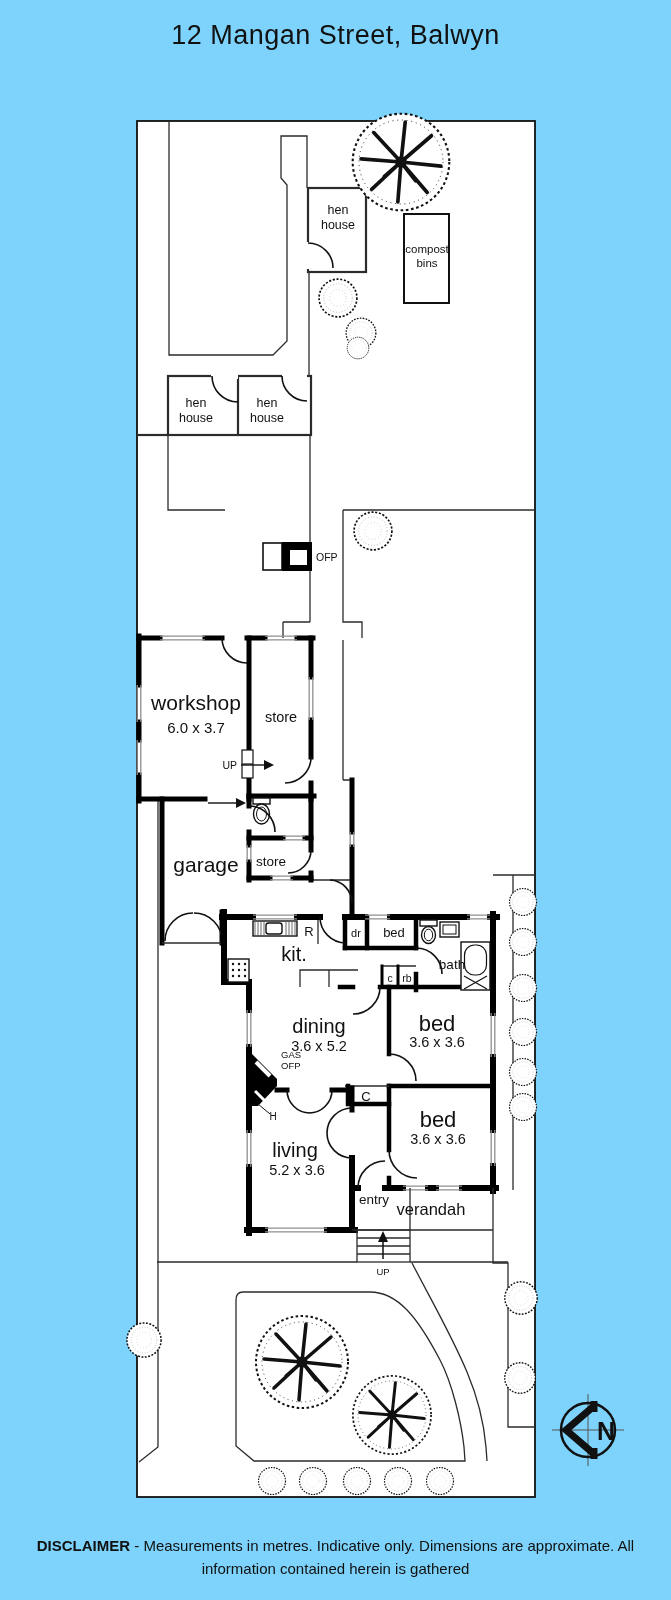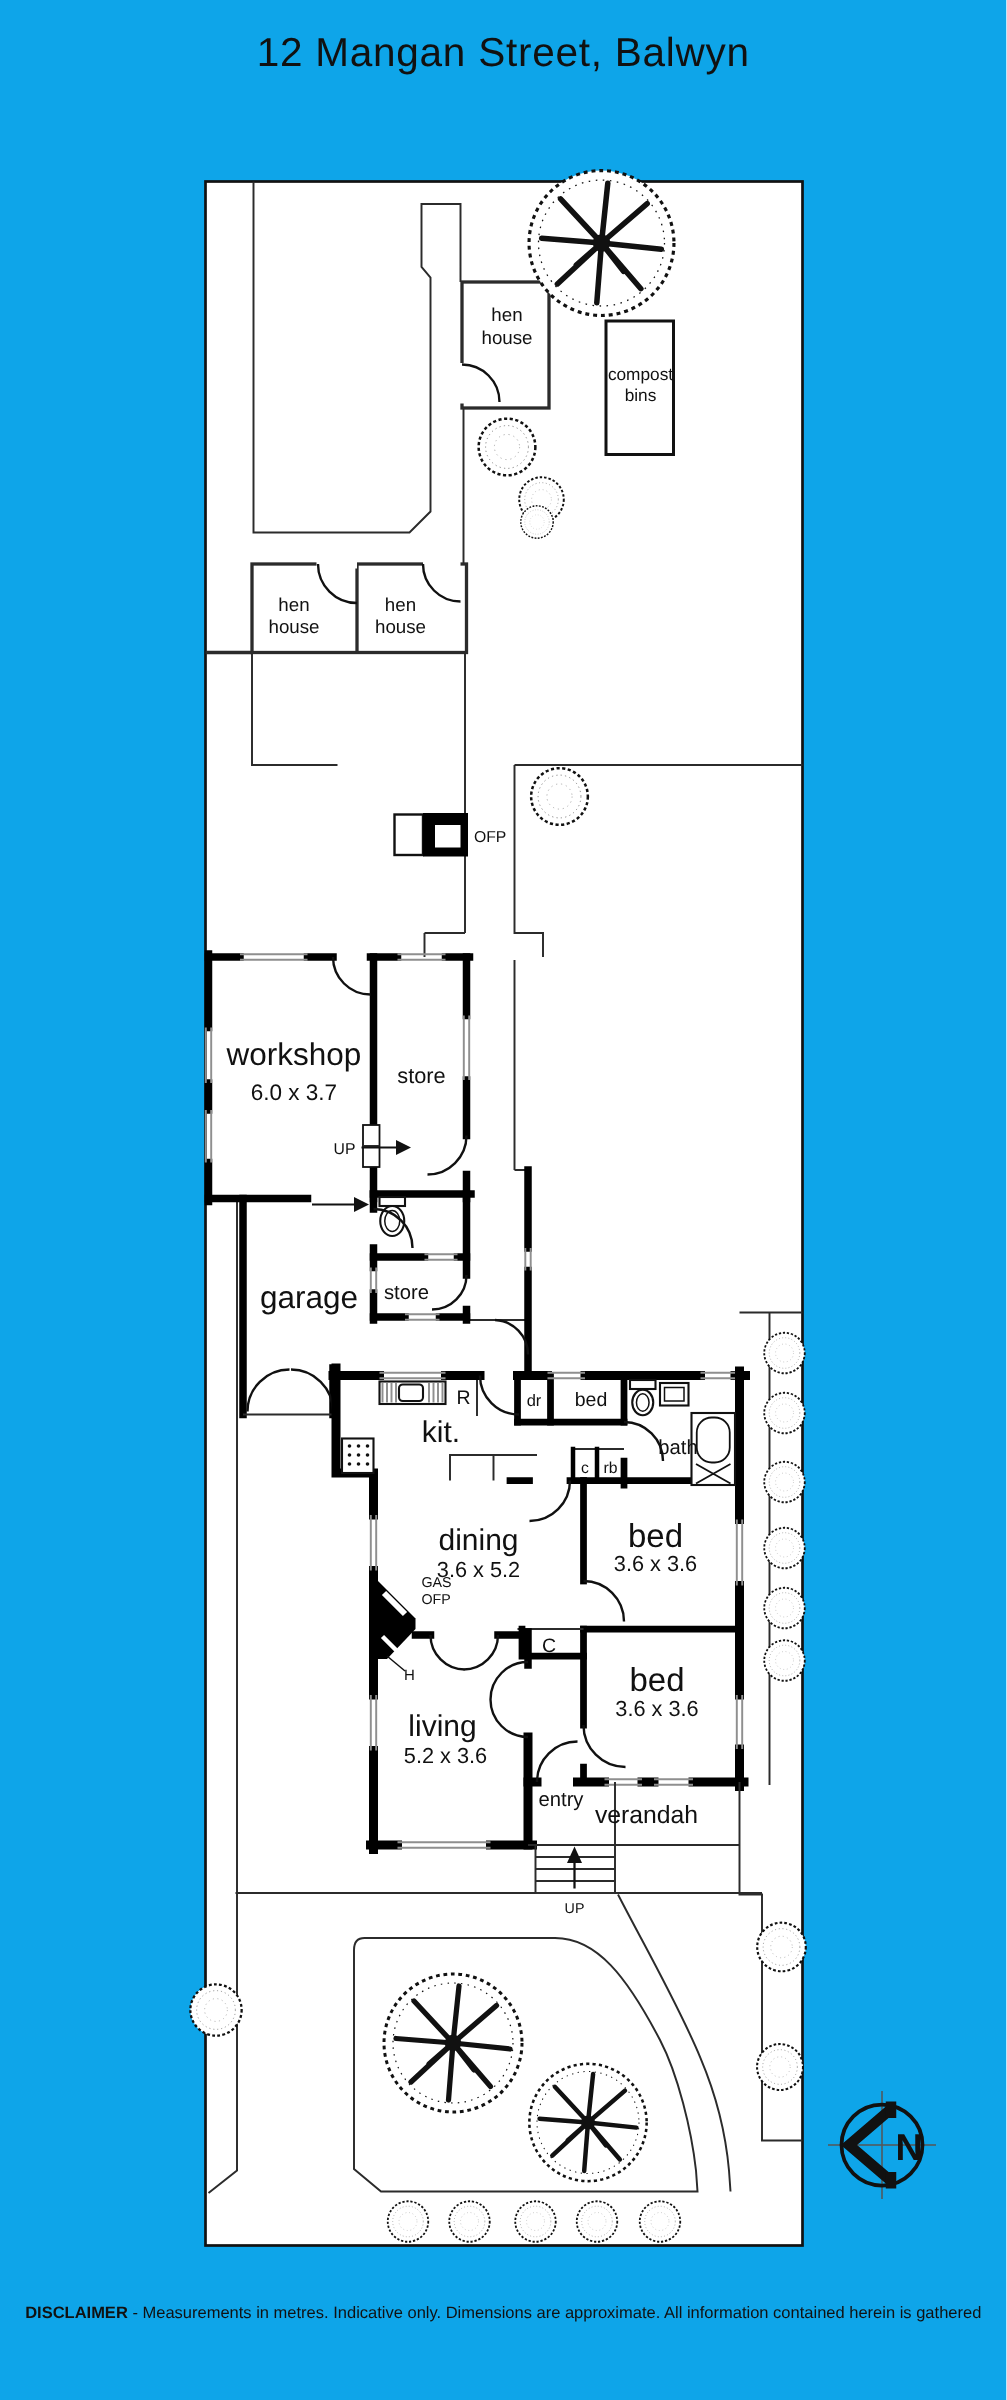--- a/index.html
+++ b/index.html
@@ -1,22 +1,22 @@
 <!DOCTYPE html>
 <html><head>
 <meta charset="utf-8">
 <style>
   html,body{margin:0;padding:0;background:#fff;}
-  .page{position:relative;width:671px;height:1600px;background:#0ea5e9;overflow:hidden;
+  .page{position:relative;width:671px;height:1600px;background:#7dd3fc;overflow:hidden;
         font-family:"Liberation Sans",sans-serif;color:#111;}
   .title{position:absolute;top:20px;left:0;width:100%;text-align:center;
          font-size:27px;letter-spacing:.5px;color:#111;}
   .plan-svg{position:absolute;left:0;top:0;}
   .disclaimer{position:absolute;top:1534px;left:0;width:100%;text-align:center;
-              font-size:11px;line-height:1.55;color:#111;}
+              font-size:15px;line-height:1.55;color:#111;}
   text{fill:#111;font-family:"Liberation Sans",sans-serif;}
   .t-room{font-size:20px;}
   .t-room-lg{font-size:22px;}
   .t-dim{font-size:14.5px;}
   .t-sm{font-size:12.5px;}
   .t-xs{font-size:10.5px;}
   .t-tag{font-size:13px;}
   .mid{text-anchor:middle;}
   .start{text-anchor:start;}
   .end{text-anchor:end;}

